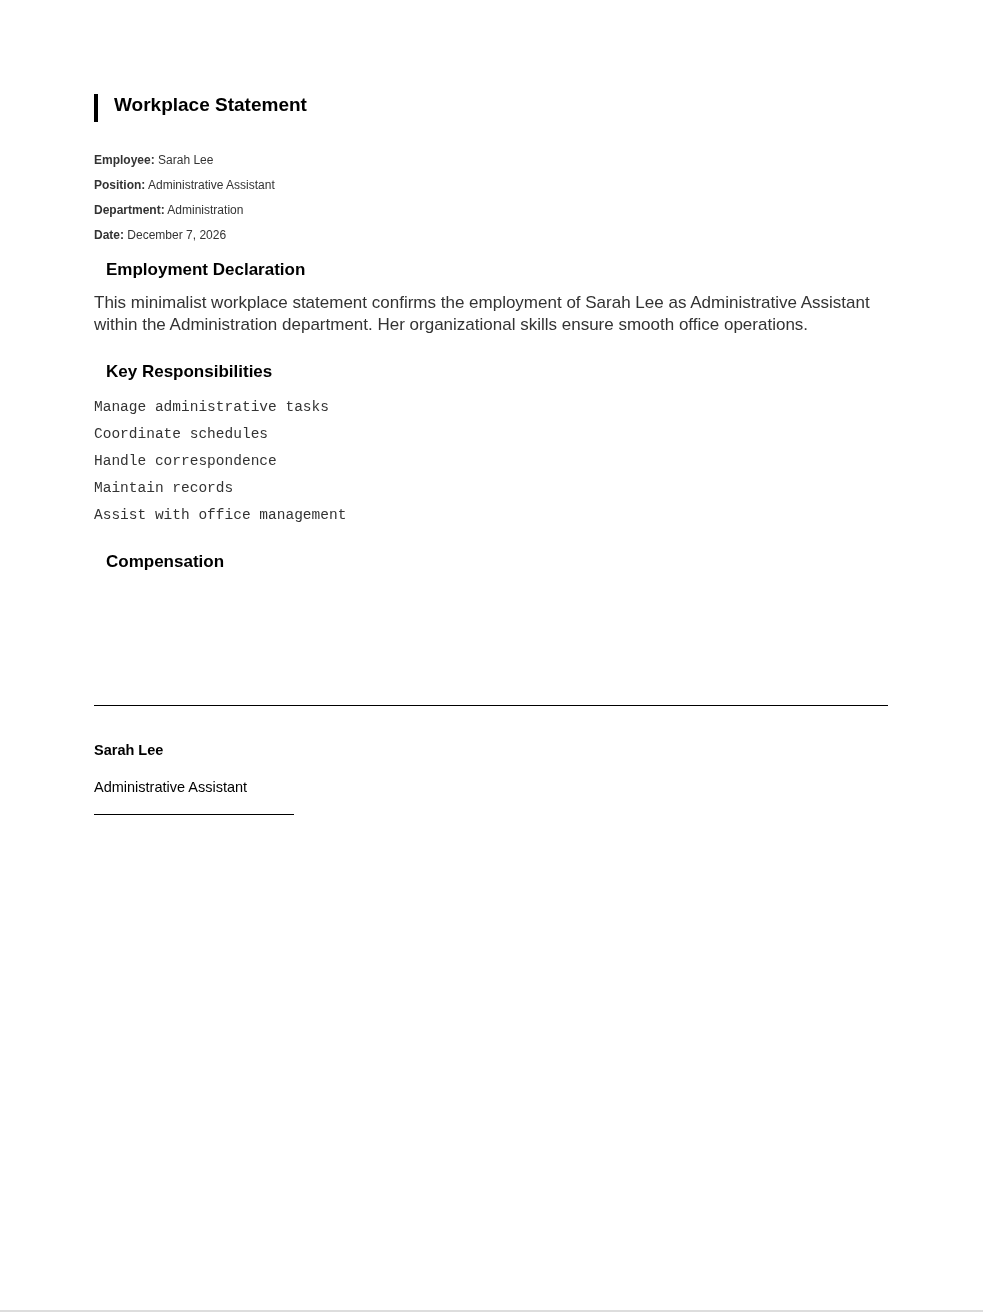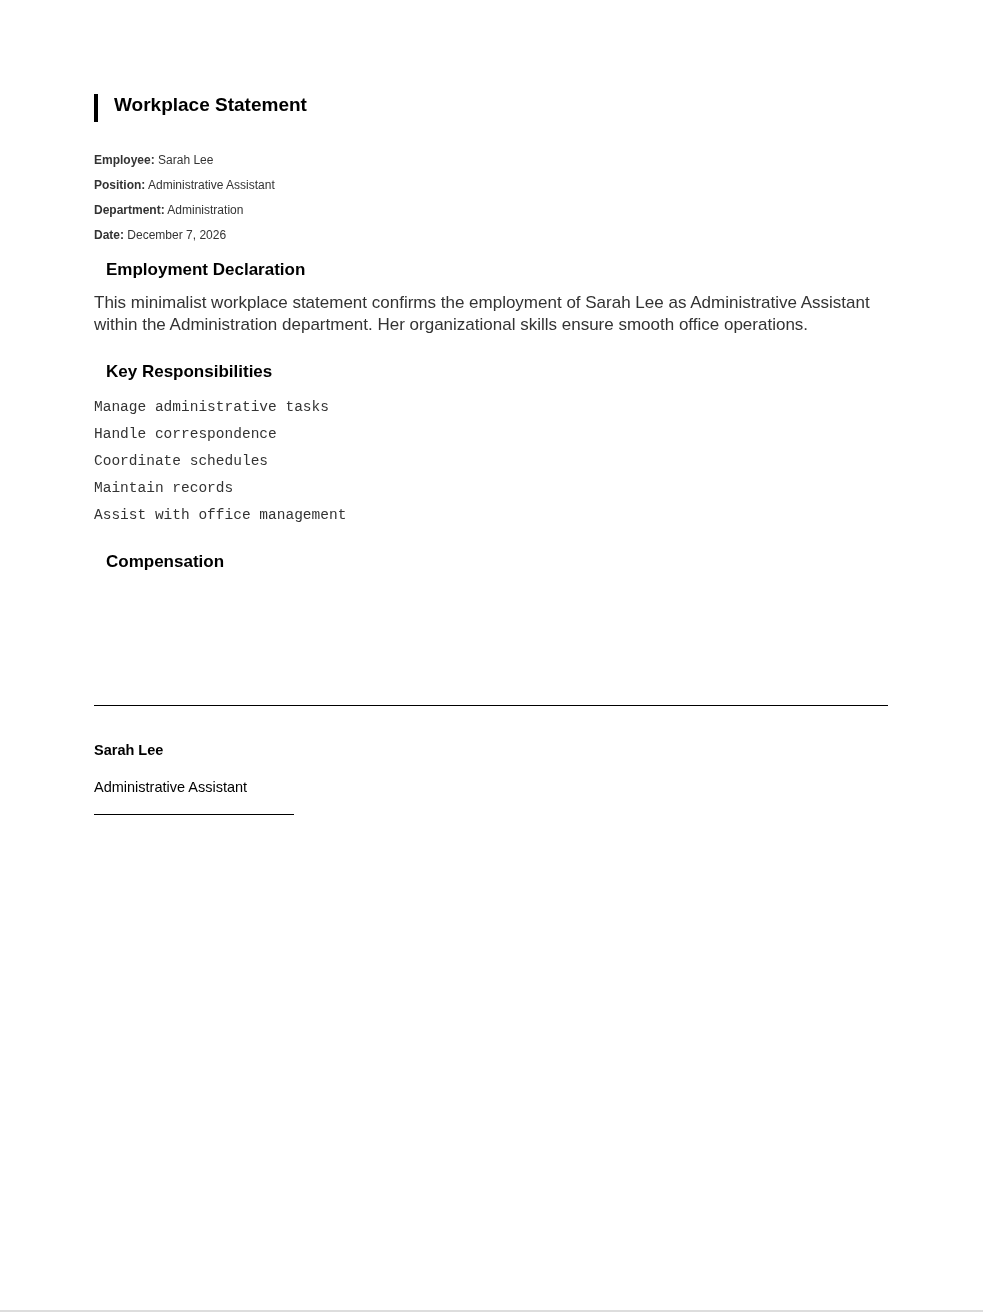--- a/index.html
+++ b/index.html
@@ -41,22 +41,22 @@
 
   <div class="sec-decl">
     <h2>Employment Declaration</h2>
     <div class="para">This minimalist workplace statement confirms the employment of Sarah Lee as Administrative Assistant within the Administration department. Her organizational skills ensure smooth office operations.</div>
   </div>
 
   <div class="sec-resp">
     <h2>Key Responsibilities</h2>
     <div class="list">
       <div class="list-item">Manage administrative tasks</div>
+      <div class="list-item">Coordinate schedules</div>
       <div class="list-item">Handle correspondence</div>
-      <div class="list-item">Coordinate schedules</div>
       <div class="list-item">Maintain records</div>
       <div class="list-item">Assist with office management</div>
     </div>
   </div>
 
   <div class="sec-comp">
     <h2>Compensation</h2>
   </div>
 </div>
 

